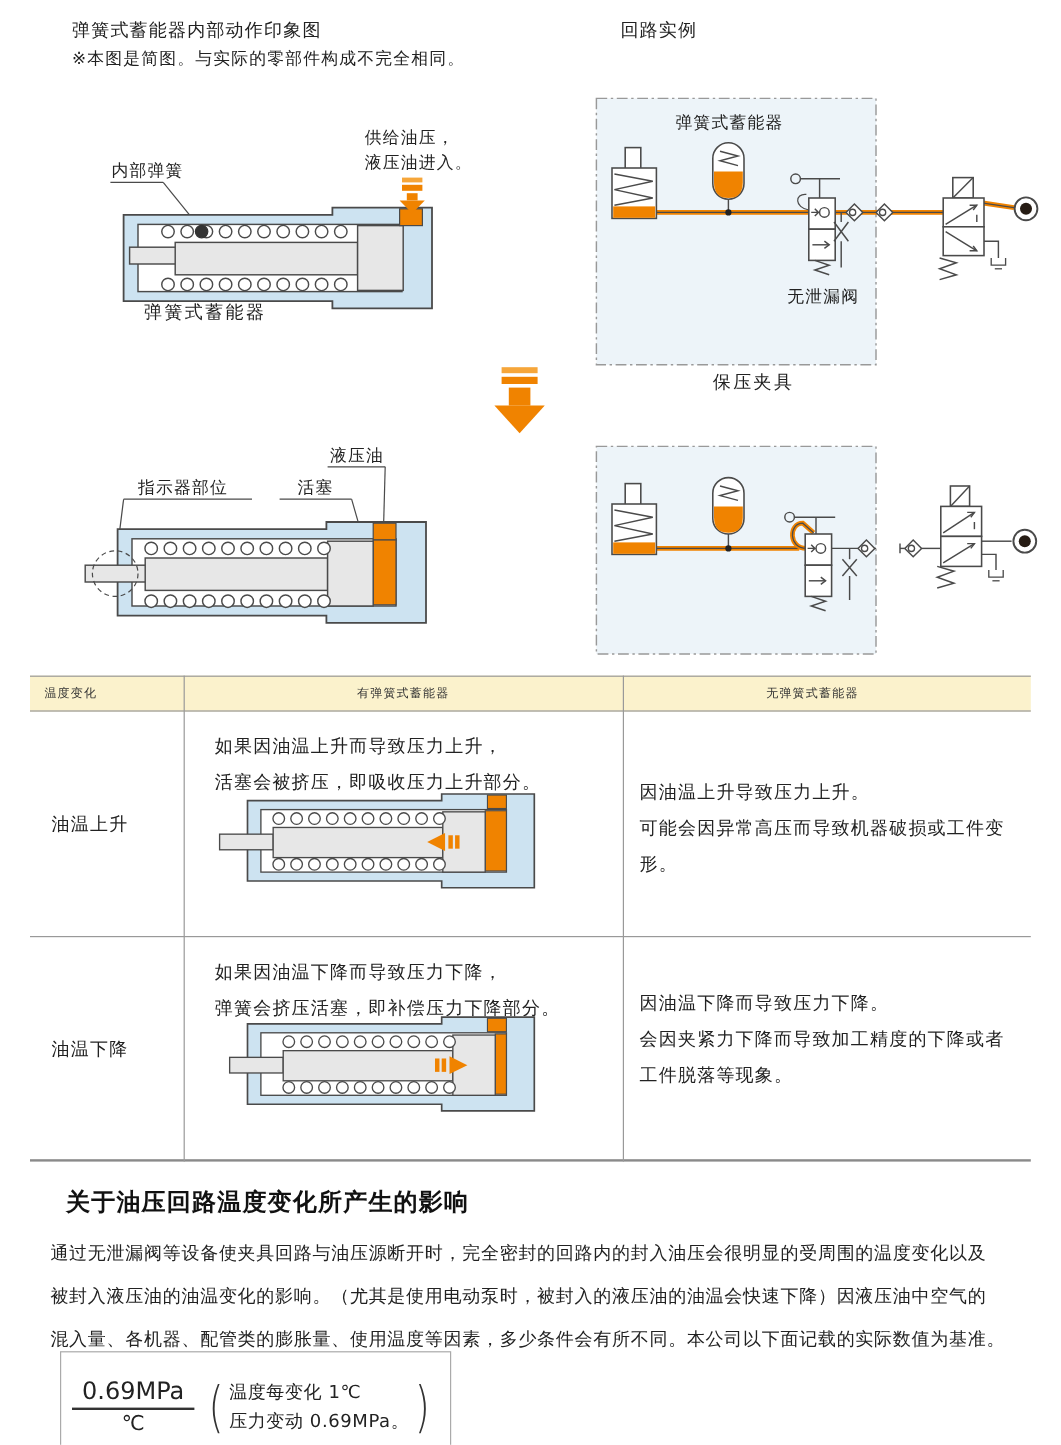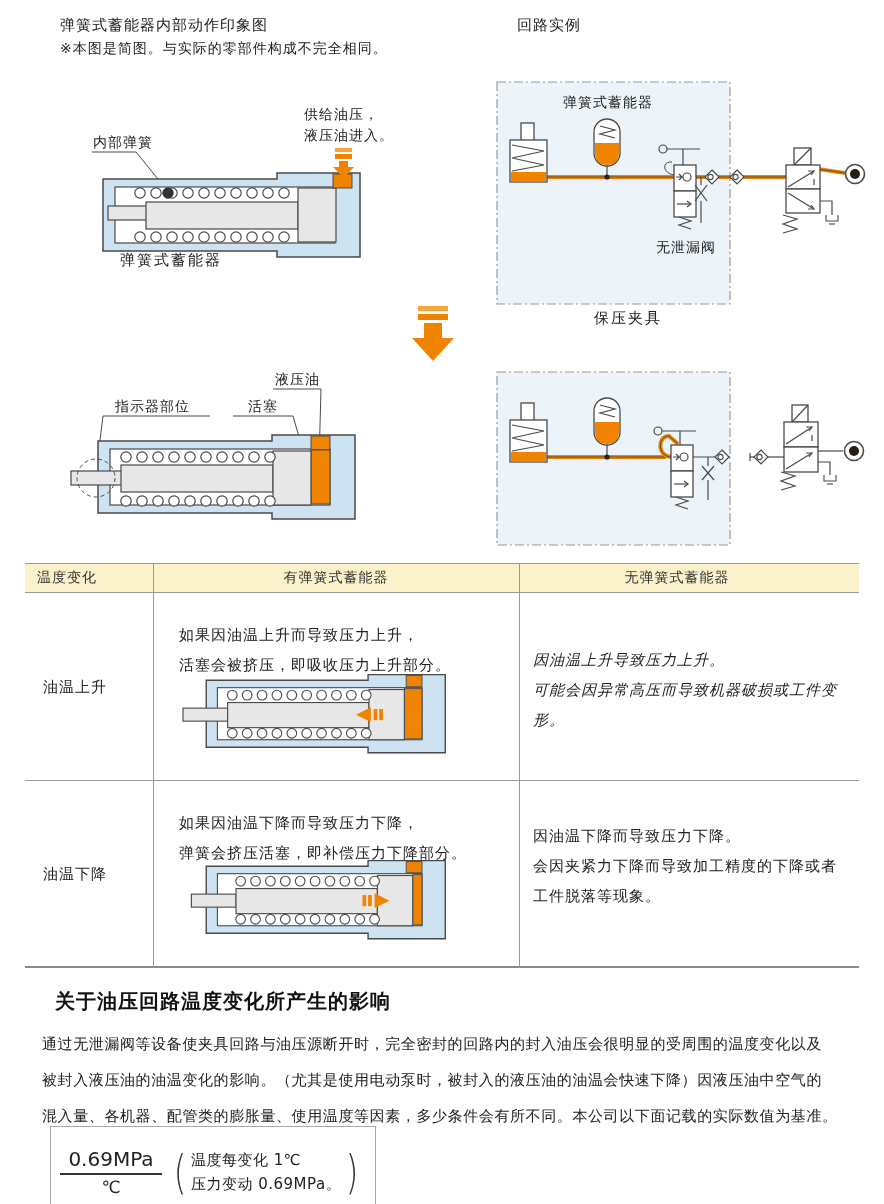--- a/index.html
+++ b/index.html
@@ -12,30 +12,30 @@
   .lb{font-size:14px;letter-spacing:1px;}
   .cap{font-size:15px;letter-spacing:2px;}
   .ln{stroke:#4a4a4a;stroke-width:1.2;fill:none;}
   .oline{stroke:#F08300;stroke-width:4;fill:none;}
   .thin{stroke:#4a4a4a;stroke-width:1;fill:none;}
   .orangefill{fill:#F08300;stroke:#4a4a4a;stroke-width:1;}
   .whitebox{fill:#ffffff;stroke:#4a4a4a;stroke-width:1.3;}
   
   .tbl{position:absolute;left:25px;top:563px;width:834px;height:405px;}
   .thead{display:flex;height:30px;background:#FBF2CC;border-top:1px solid #999;border-bottom:1px solid #999;box-sizing:border-box;}
-  .th{font-size:14px;letter-spacing:1px;color:#333;display:flex;align-items:center;box-sizing:border-box;}
+  .th{font-size:10px;letter-spacing:1px;color:#333;display:flex;align-items:center;box-sizing:border-box;}
   .th0{width:128px;padding-left:12px;}
   .th1{width:366px;justify-content:center;}
   .th2{width:316px;justify-content:center;}
   .trow{display:flex;box-sizing:border-box;border-bottom:1px solid #999;position:relative;}
   .r1{height:188px;}
   .r2{height:187px;border-bottom:2px solid #8a8a8a;}
   .td{box-sizing:border-box;position:relative;font-size:15px;letter-spacing:1px;line-height:30px;color:#222;}
   .td0{width:128px;display:flex;align-items:center;padding-left:18px;}
-  .td1{width:366px;padding:14px 0 0 26px;margin-top:13px;}
+  .td1{width:366px;padding:14px 0 0 26px;}
   .td2{width:340px;padding-left:14px;}
   .vline{position:absolute;top:0;width:1px;background:#999;height:405px;}
   .heading{font-size:20px;font-weight:bold;letter-spacing:1px;color:#111;}
   .para{font-size:15px;letter-spacing:0.6px;line-height:36px;white-space:nowrap;color:#222;}
   .fbox{position:absolute;left:50px;top:1126px;width:326px;height:92px;border:1.5px solid #aaa;display:flex;align-items:center;box-sizing:border-box;}
   .frac{width:120px;text-align:center;}
   .num{font-size:20px;color:#222;border-bottom:2px solid #333;display:inline-block;padding:0 8px 2px 8px;}
   .den{font-size:17px;color:#222;padding-top:2px;}
   .paren{font-size:46px;font-weight:100;color:#333;line-height:60px;transform:scaleX(0.7);}
   .fnote{font-size:15px;letter-spacing:0.5px;line-height:24px;color:#222;padding:0 2px;}
@@ -288,21 +288,21 @@
           <use href="#coilrow" x="53" y="27"></use>
           <use href="#coilrow" x="53" y="68"></use>
           <g>
             <polygon points="186,48 202,40 202,56" fill="#F08300"></polygon>
             <rect x="205" y="42" width="4" height="12" fill="#F08300"></rect>
             <rect x="211" y="42" width="4" height="12" fill="#F08300"></rect>
           </g>
         </g>
       </svg>
     </div>
-    <div class="td td2" style="padding-top:52px;font-style:italic;">
+    <div class="td td2" style="padding-top:52px;">
       <div>因油温上升导致压力上升。</div>
       <div>可能会因异常高压而导致机器破损或工件变形。</div>
     </div>
   </div>
   <div class="trow r2">
     <div class="td td0">油温下降</div>
     <div class="td td1">
       <div>如果因油温下降而导致压力下降，</div>
       <div>弹簧会挤压活塞，即补偿压力下降部分。</div>
       <svg style="left:30px;top:62px;" width="270" height="90" viewBox="0 0 270 90">

